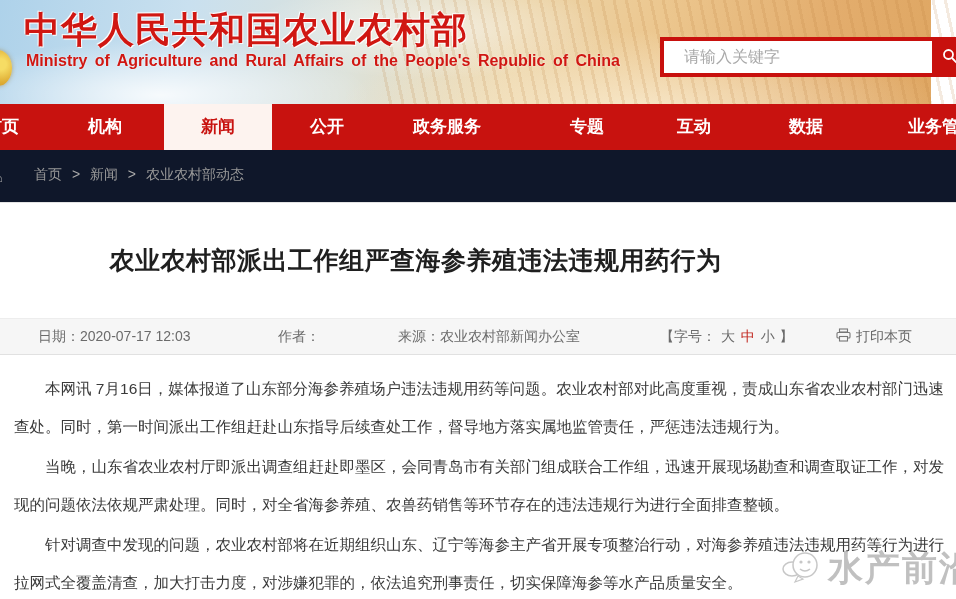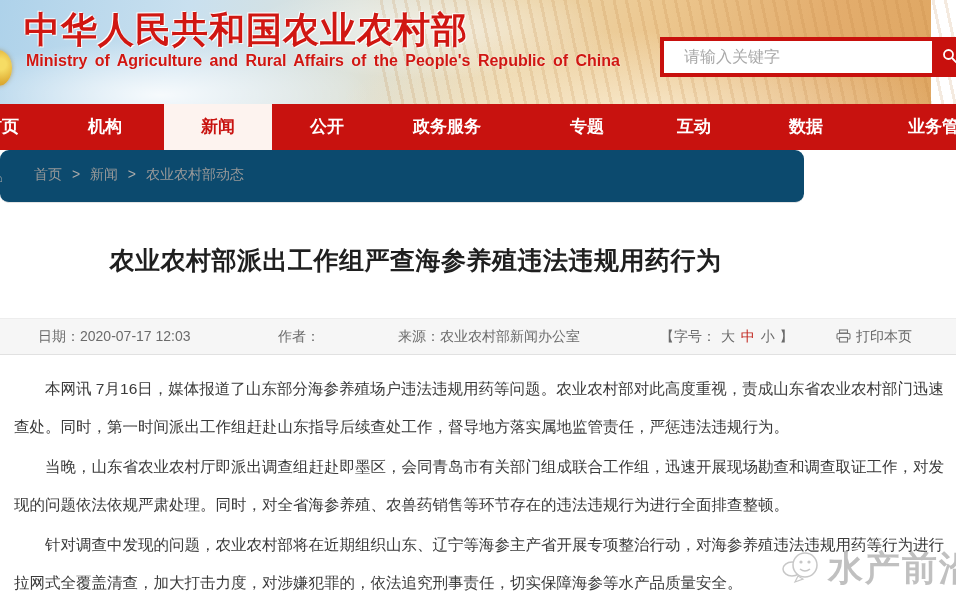--- a/index.html
+++ b/index.html
@@ -55,23 +55,22 @@
   }
   .nav-item {
     position:absolute; top:0; height:46px; line-height:46px; transform:translateX(-50%);
     color:#fff; font-size:17px; font-weight:bold; white-space:nowrap; cursor:pointer;
     padding:0 10px;
   }
   .nav-item.active { background:#fdf3ef; color:#c8120f; padding:0 37px; }
 
   
   .breadcrumb-bar {
-    position:absolute; left:0; top:150px; width:804px; height:53px; background:#0c4a6e;
+    position:absolute; left:0; top:150px; width:956px; height:53px; background:#0f172a;
     border-bottom:1px solid #e4e4e4;
-    border-radius:9px;
   }
   .crumb-icon { position:absolute; left:-5px; top:20px; color:#aaa; font-size:13px; }
   .crumbs { position:absolute; left:34px; top:16px; font-size:14px; color:#999; }
   .crumbs span { margin-right:6px; }
   .crumb-link { cursor:pointer; }
   .crumb-sep { color:#aaa; }
 
   
   .title-wrap { position:absolute; left:0; top:204px; width:831px; text-align:center; }
   .article-title {
@@ -83,21 +82,21 @@
   .meta-bar {
     position:absolute; left:0; top:318px; width:956px; height:37px; background:#f6f6f6;
     border-top:1px solid #ededed; border-bottom:1px solid #e1e1e1;
     font-size:14px; color:#6b6b6b;padding-left:35px;
   }
   .meta-bar .m { position:absolute; top:9px; white-space:nowrap; }
   .m-date   { left:38px; }
   .m-author { left:278px; }
   .m-source { left:398px; }
   .m-size   { left:660px; }
-  .m-print  { left:836px; cursor:pointer; color:#666; display:flex; align-items:center; gap:5px; }
+  .m-print  { left:836px; cursor:pointer; color:#666; display:flex; gap:5px; }
   .size-opt { cursor:pointer; margin:0 1px; }
   .size-opt.sel { color:#c0241c; }
   .printer-icon { display:inline-block; }
 
   
   .article-body {
     position:absolute; left:0; top:356px; width:956px; padding:14px 12px 0 14px;
     font-size:15.5px; color:#3a3a3a; line-height:38px; text-align:justify;
   }
   .article-body p { text-indent:2em; margin-bottom:2px; }

